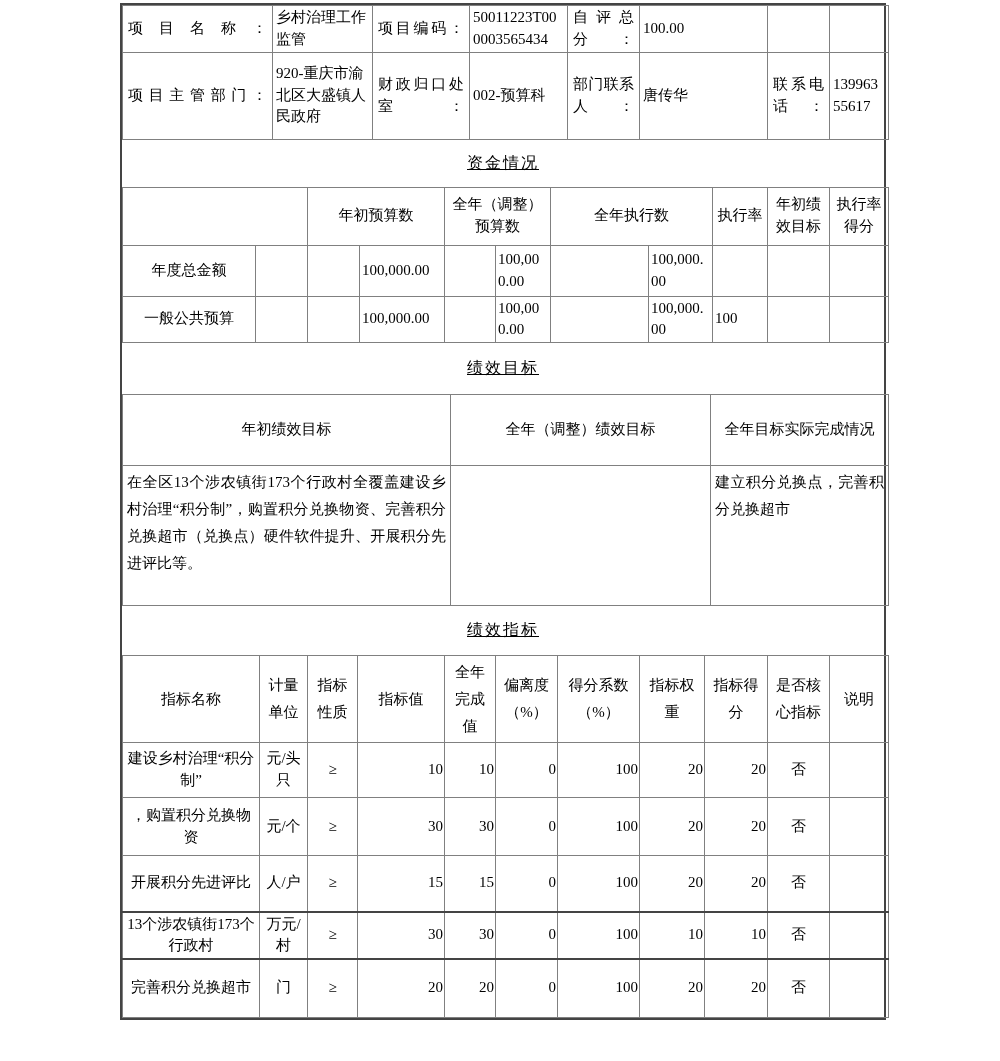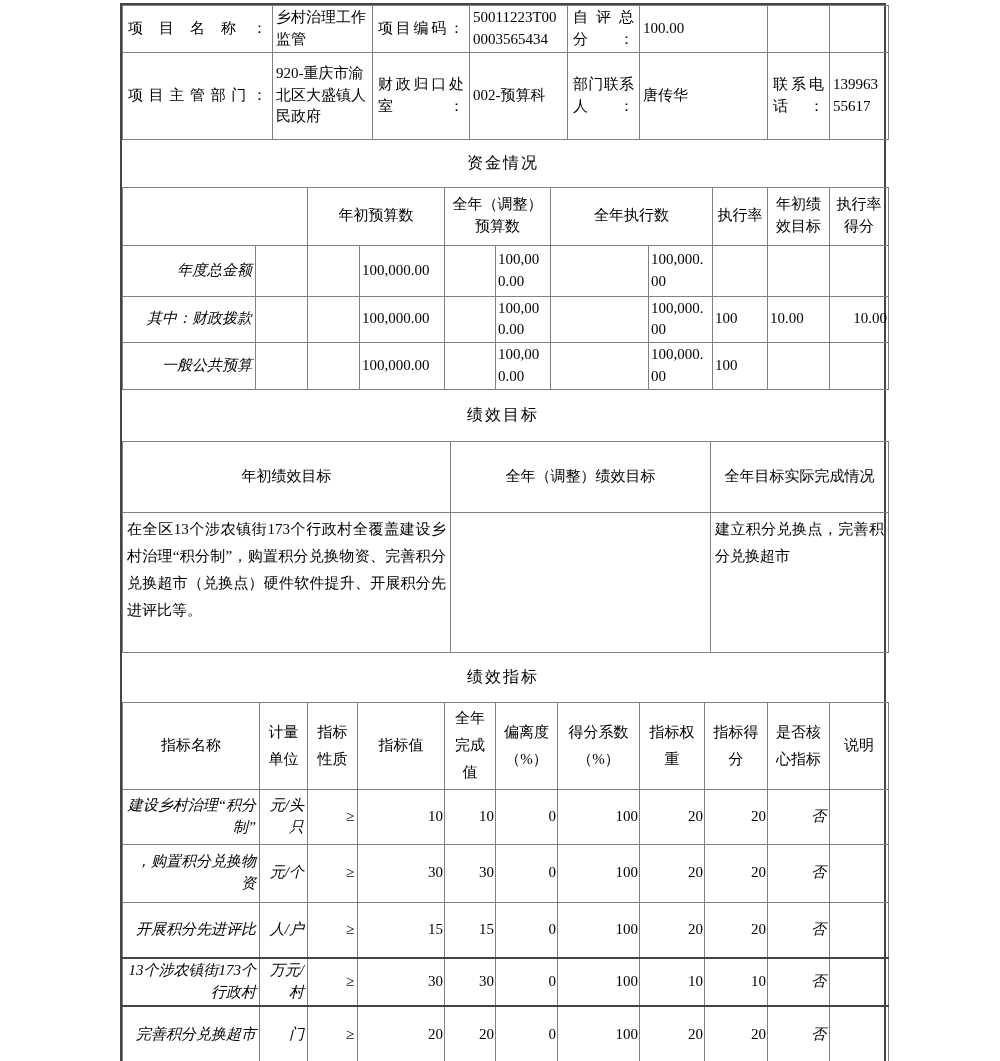--- a/index.html
+++ b/index.html
@@ -33,30 +33,31 @@
     word-wrap: break-word;
   }
   
   .lbl { text-align: justify; text-align-last: justify; padding: 1px 5px; }
   
   .val { text-align: left; }
   .brk { word-break: break-all; }
   
   .hc { text-align: center; }
   
-  .lt  { text-align: right; font-style: italic; }
+  .lt  { text-align: center; }
   
   .money { text-align: left; word-break: break-all; padding: 1px 2px; }
   
   .numr { text-align: right; padding: 1px 1px 1px 2px; }
   
   .section {
     display: flex; align-items: center; justify-content: center;
     font-size: 16px; letter-spacing: 2px;
     background: #ffffff;
+    text-decoration: underline;
   }
   .sec1 { height: 47px; }
   .sec2 { height: 51px; }
   .sec3 { height: 49px; }
   
   .goal-cell {
     vertical-align: top;
     text-align: justify;
     line-height: 27px;
     padding: 3px 4px;
@@ -137,33 +138,20 @@
       <td></td>
       <td></td>
       <td class="money">100,000.00</td>
       <td></td>
       <td class="money">100,000.00</td>
       <td></td>
       <td class="money">100,000.00</td>
       <td class="money"></td>
       <td class="money"></td>
       <td class="numr"></td>
-    </tr>
-    <tr style="height:45px">
-      <td class="lt">其中：财政拨款</td>
-      <td></td>
-      <td></td>
-      <td class="money">100,000.00</td>
-      <td></td>
-      <td class="money">100,000.00</td>
-      <td></td>
-      <td class="money">100,000.00</td>
-      <td class="money">100</td>
-      <td class="money">10.00</td>
-      <td class="numr">10.00</td>
     </tr>
     <tr style="height:44px">
       <td class="lt">一般公共预算</td>
       <td></td>
       <td></td>
       <td class="money">100,000.00</td>
       <td></td>
       <td class="money">100,000.00</td>
       <td></td>
       <td class="money">100,000.00</td>

